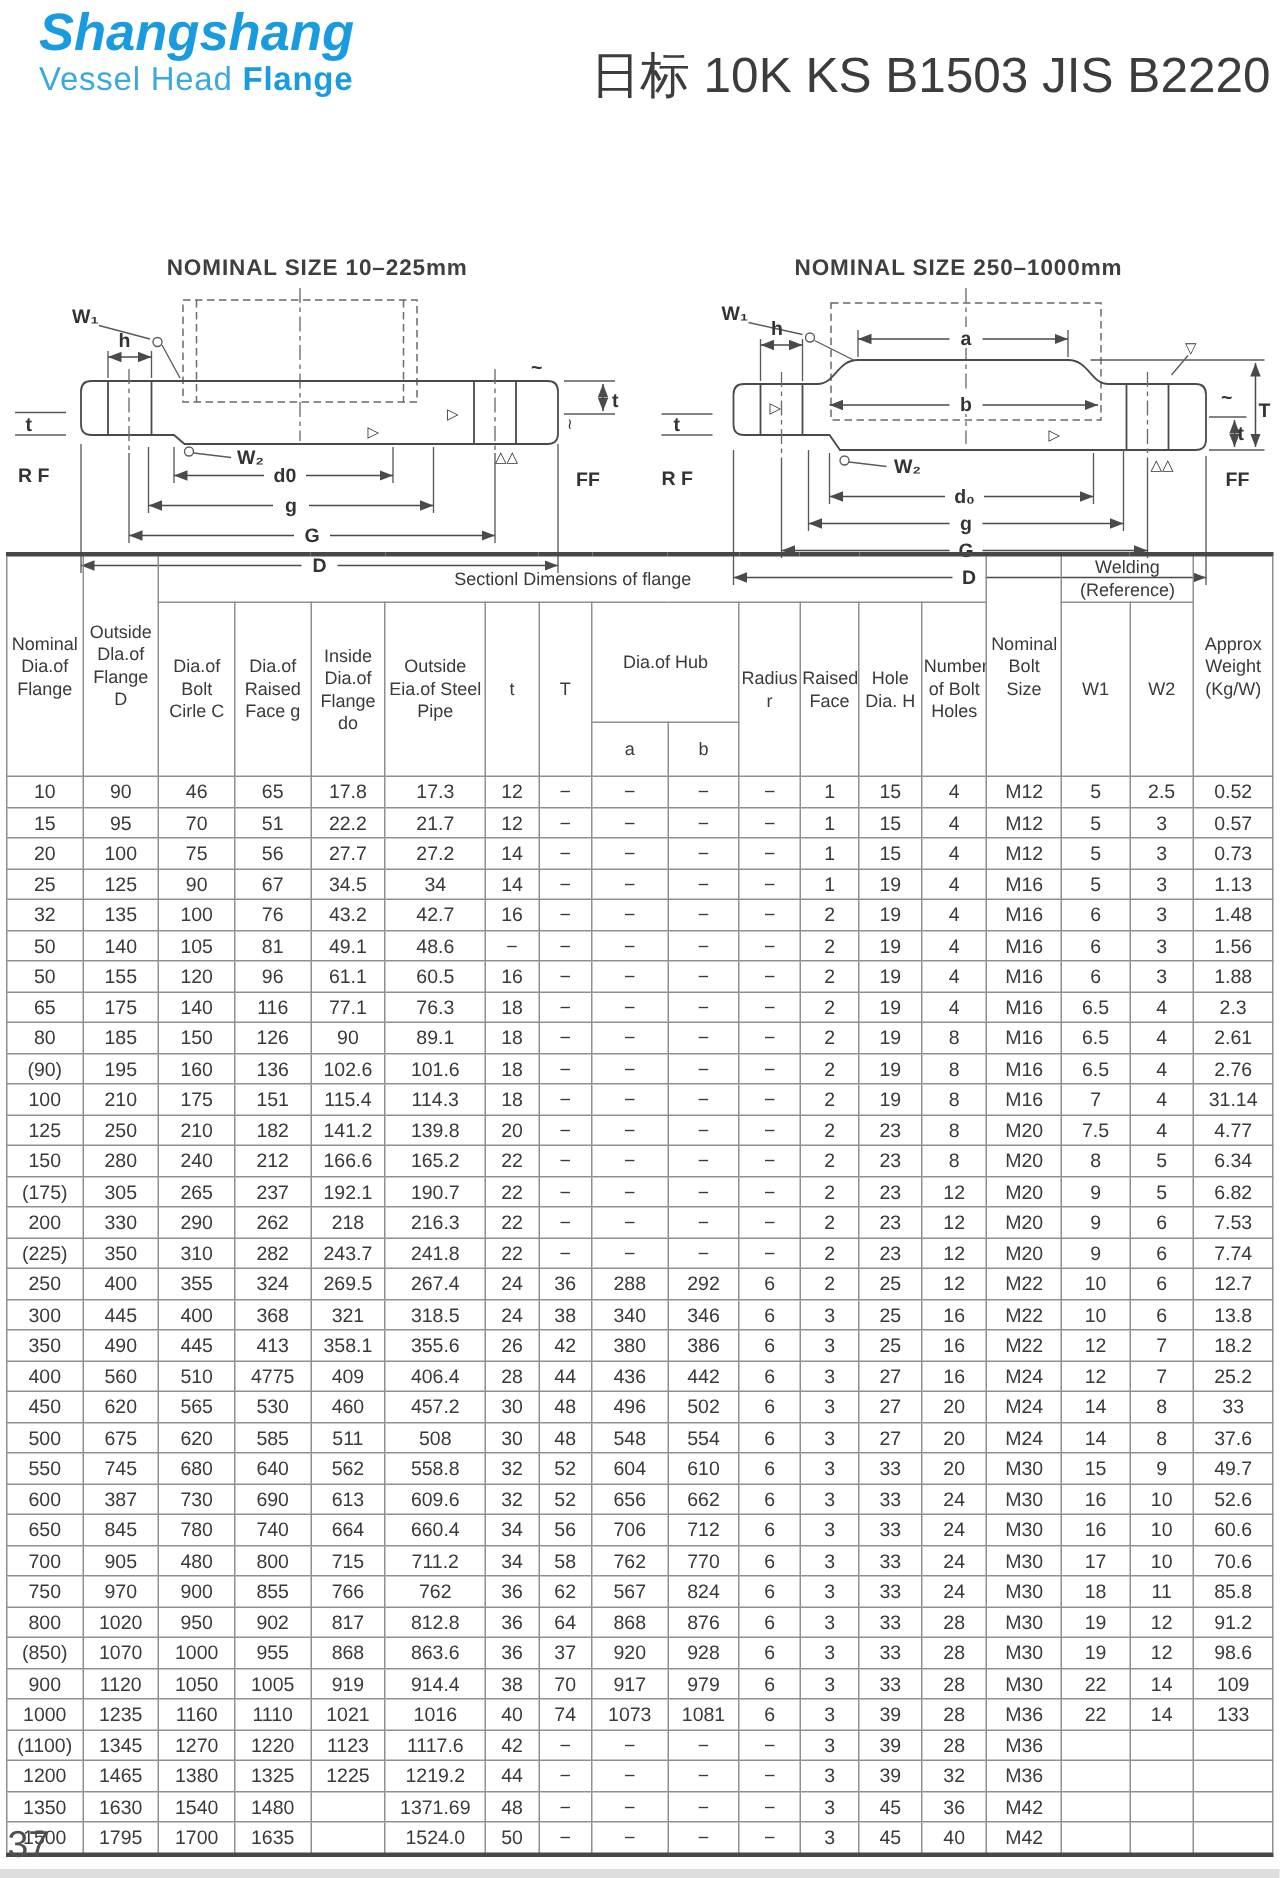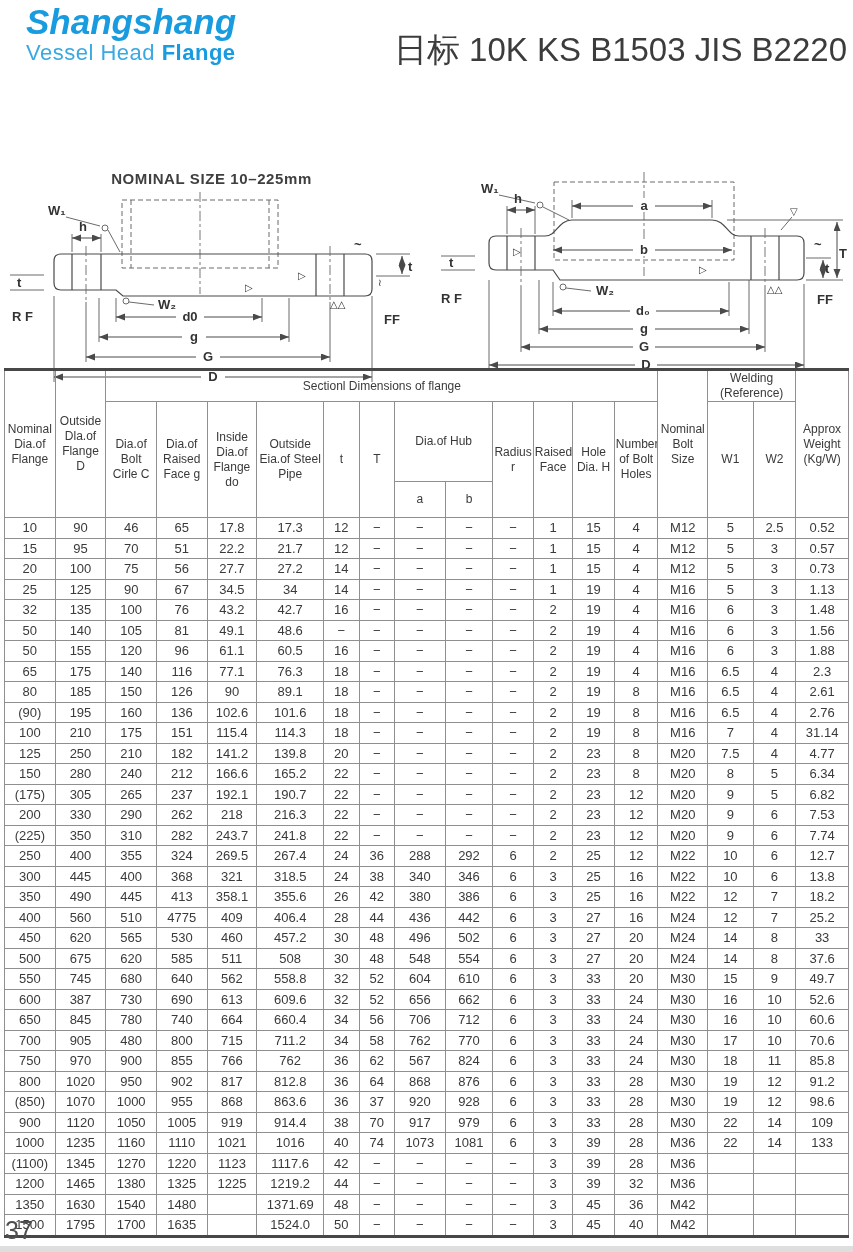--- a/index.html
+++ b/index.html
@@ -135,20 +135,21 @@
 
       <text x="241" y="101" class="small">▷</text>
       <text x="294" y="89" class="small">▷</text>
       <text x="326" y="118" class="small">△△</text>
 
       <text x="380" y="134">FF</text>
     </svg>
   </div>
 
   <div class="diagram">
+    <div class="diagram-title">NOMINAL SIZE 250–1000mm</div>
     <svg width="420" height="205" viewBox="0 0 420 205">
 
       <rect class="dash" x="125" y="12" width="180" height="78"></rect>
       <line class="cl" x1="215" y1="2" x2="215" y2="106"></line>
 
       <path class="ln" d="M67,66 H116 C128,66 129,50 143,50 H283 C297,50 298,66 310,66 H368 Q375,66 375,73 V103 Q375,110 368,110 H131 L124,100 H67 Q60,100 60,93 V73 Q60,66 67,66 Z"></path>
       <line class="ln" x1="78" y1="66" x2="78" y2="100"></line>
       <line class="ln" x1="106" y1="66" x2="106" y2="100"></line>
       <line class="ln" x1="322" y1="66" x2="322" y2="110"></line>
       <line class="ln" x1="350" y1="66" x2="350" y2="110"></line>

